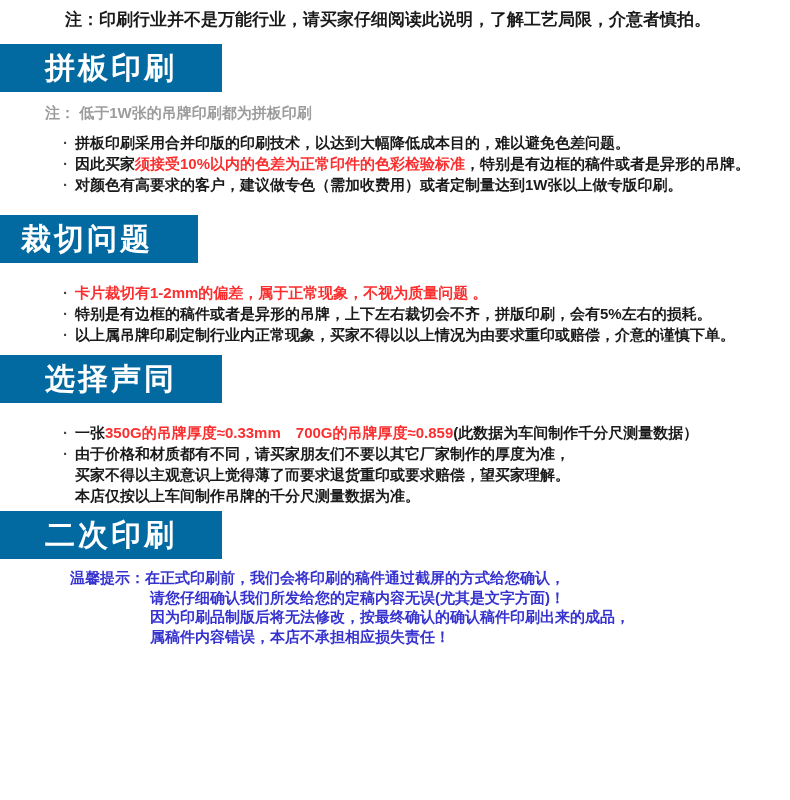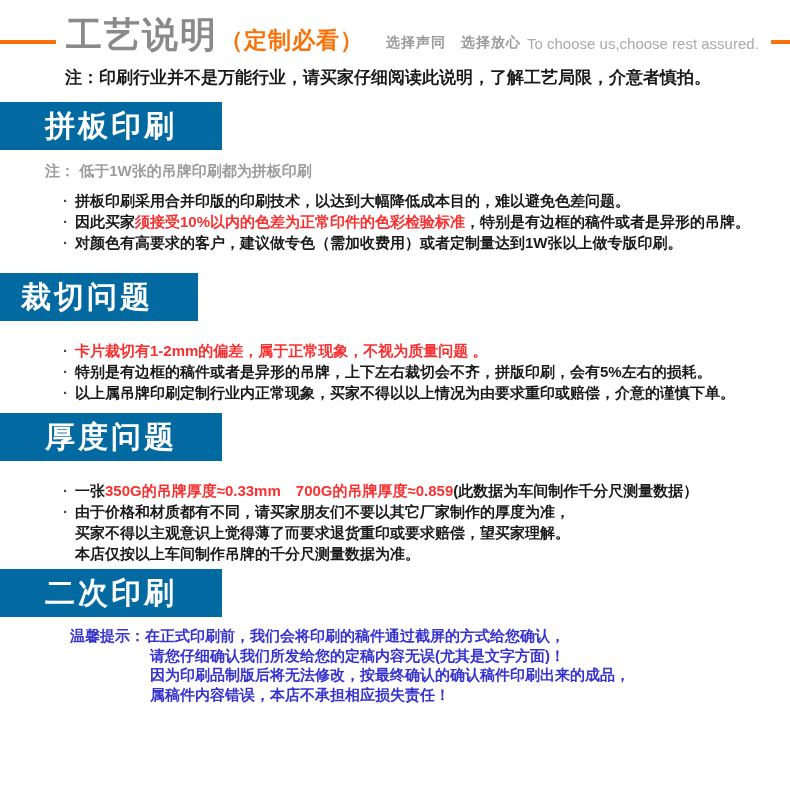--- a/index.html
+++ b/index.html
@@ -70,28 +70,20 @@
     color:#3733cf;font-size:15px;font-weight:800;line-height:19.5px;
   }
   .tip .tip-line{white-space:nowrap;}
   .tip .tip-line.indent{padding-left:80px;}
 </style>
 </head>
 <body>
 
 <div class="page">
 
-  <div class="header">
-    <span class="hline left"></span>
-    <h1 class="page-title">工艺说明</h1>
-    <span class="page-subtitle">（定制必看）</span>
-    <span class="slogan-cn">选择声同　选择放心</span>
-    <span class="slogan-en">To choose us,choose rest assured.</span>
-    <span class="hline right"></span>
-  </div>
 
   <p class="top-note">注：印刷行业并不是万能行业，请买家仔细阅读此说明，了解工艺局限，介意者慎拍。</p>
 
   <div id="sections">
       <section class="sec1">
         <div class="band">拼板印刷</div>
         <p class="gray-note">注： 低于1W张的吊牌印刷都为拼板印刷</p>
         <ul class="bullets">
           <li class=""><span class="dot">·</span><span>拼板印刷采用合并印版的印刷技术，以达到大幅降低成本目的，难以避免色差问题。</span></li>
           <li class=""><span class="dot">·</span><span>因此买家</span><span class="red">须接受10%以内的色差为正常印件的色彩检验标准</span><span>，特别是有边框的稿件或者是异形的吊牌。</span></li>
@@ -100,21 +92,21 @@
       </section>
       <section class="sec2">
         <div class="band">裁切问题</div>
         <ul class="bullets">
           <li class=""><span class="dot">·</span><span class="red">卡片裁切有1-2mm的偏差，属于正常现象，不视为质量问题 。</span></li>
           <li class=""><span class="dot">·</span><span>特别是有边框的稿件或者是异形的吊牌，上下左右裁切会不齐，拼版印刷，会有5%左右的损耗。</span></li>
           <li class=""><span class="dot">·</span><span>以上属吊牌印刷定制行业内正常现象，买家不得以以上情况为由要求重印或赔偿，介意的谨慎下单。</span></li>
         </ul>
       </section>
       <section class="sec3">
-        <div class="band">厚度问题</div>
+        <div class="band">选择声同</div>
         <ul class="bullets">
           <li class=""><span class="dot">·</span><span>一张</span><span class="red">350G的吊牌厚度≈0.33mm　700G的吊牌厚度≈0.859</span><span>(此数据为车间制作千分尺测量数据）</span></li>
           <li class=""><span class="dot">·</span><span>由于价格和材质都有不同，请买家朋友们不要以其它厂家制作的厚度为准，</span></li>
           <li class="no-dot"><span class="dot">·</span><span>买家不得以主观意识上觉得薄了而要求退货重印或要求赔偿，望买家理解。</span></li>
           <li class="no-dot"><span class="dot">·</span><span>本店仅按以上车间制作吊牌的千分尺测量数据为准。</span></li>
         </ul>
       </section>
       <section class="sec4">
         <div class="band">二次印刷</div>
       </section>

